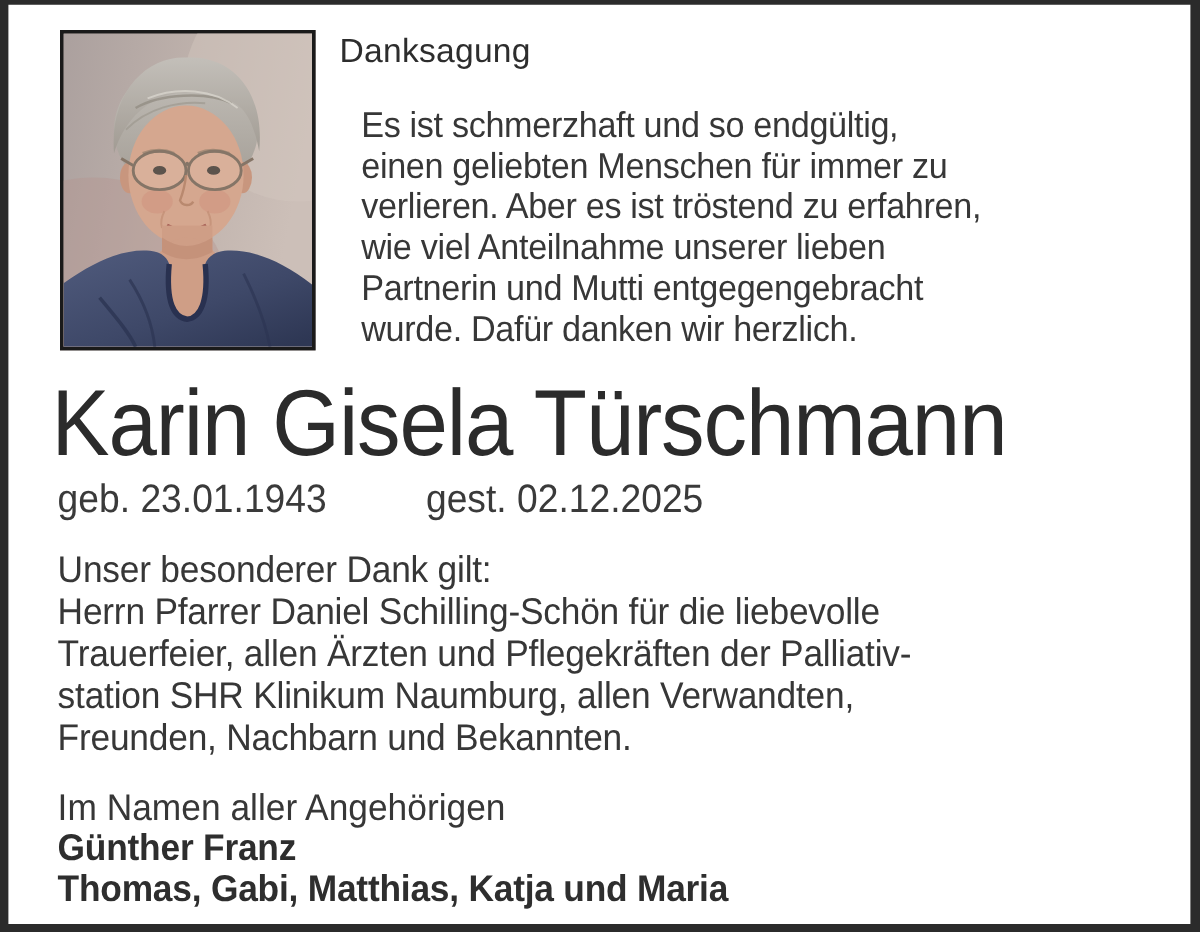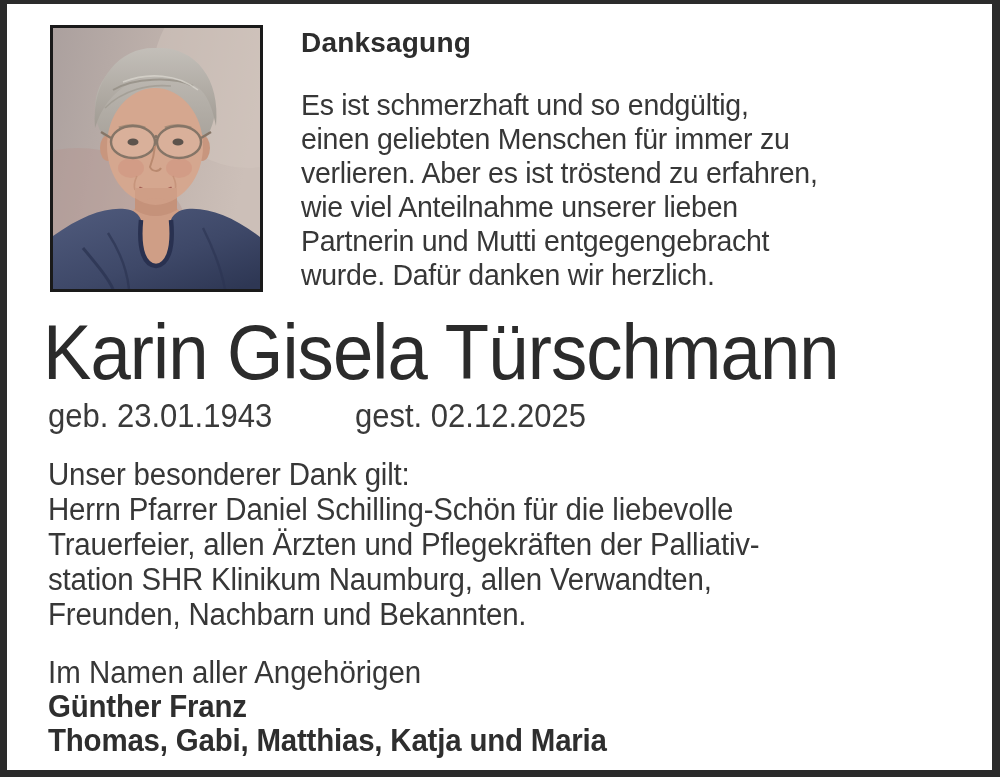--- a/index.html
+++ b/index.html
@@ -22,22 +22,22 @@
     left:43px;top:21px;
     width:213px;height:267px;
     box-sizing:border-box;
     border:3px solid #1a1a1a;
     background:#b9aca7;
   }
   .photo svg{display:block;width:100%;height:100%;}
 
   
   .title{
-    left:294px;top:22px;
-    font-size:28px;font-weight:bold;
+    left:276px;top:22px;
+    font-size:28px;font-weight:normal;
     color:#2d2d2d;
     letter-spacing:.2px;
     line-height:34px;
   }
   .intro{
     left:294px;top:84px;
     font-size:30px;line-height:34px;
     letter-spacing:-0.3px;
     transform:scaleX(.95);transform-origin:0 0;
     white-space:nowrap;

